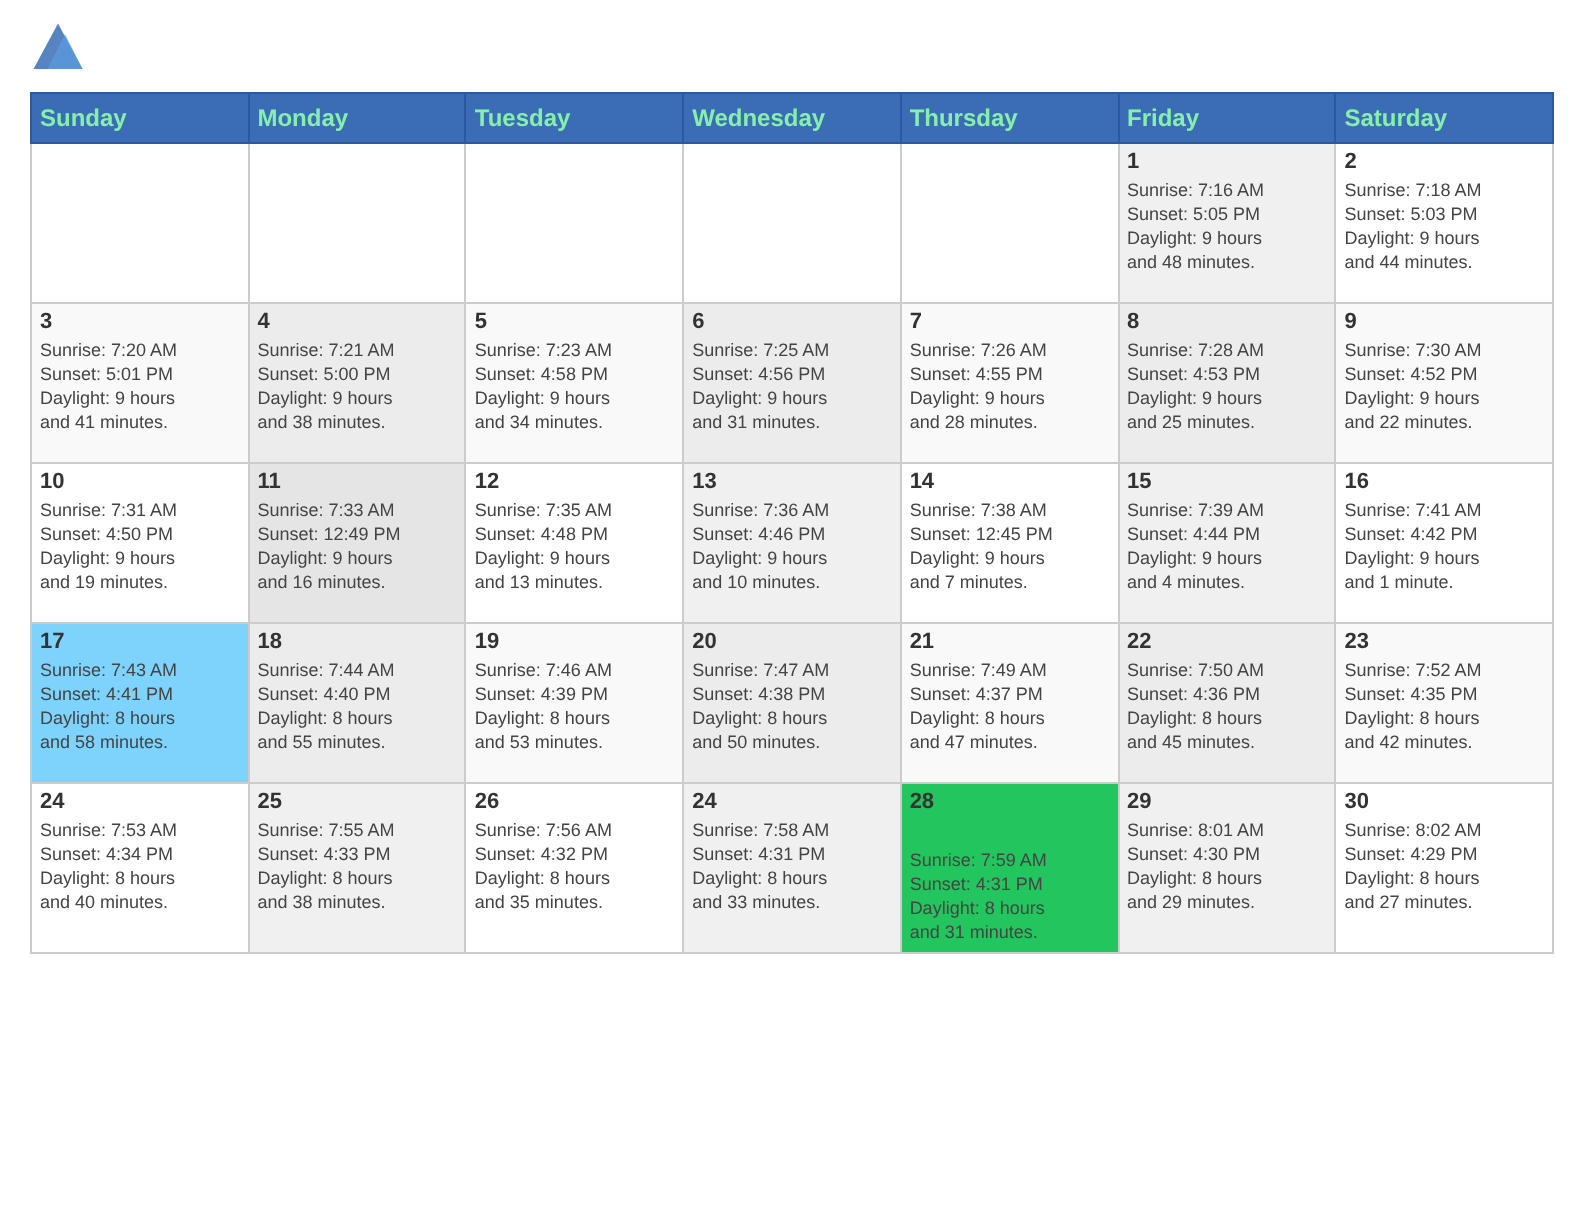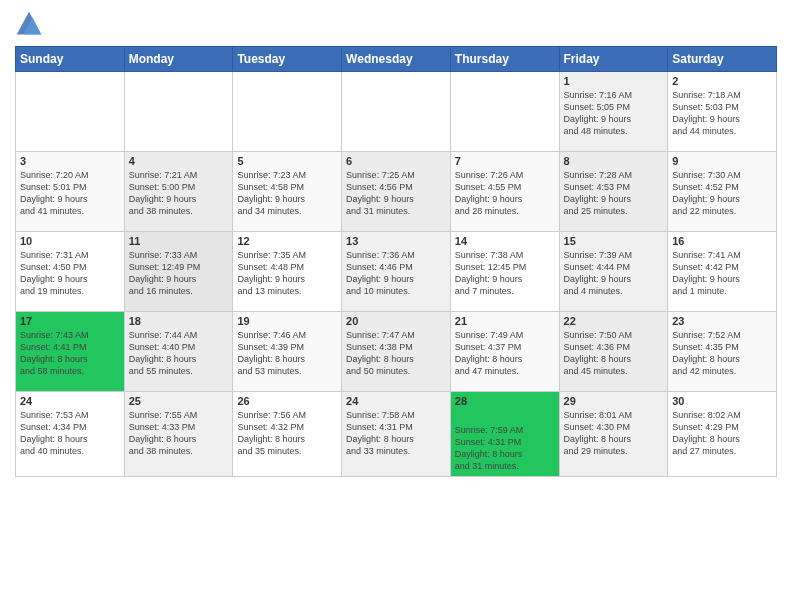--- a/index.html
+++ b/index.html
@@ -51,21 +51,21 @@
       font-size: 14px;
       color: #555;
     }
     table {
       width: 100%;
       border-collapse: collapse;
       table-layout: fixed;
     }
     th {
       background-color: #3a6db5;
-      color: #ffffff;
+      color: #86efac;
       font-size: 12px;
       font-weight: bold;
       padding: 5px 4px;
       text-align: left;
       border: 1px solid #2a5a9f;
     }
     td {
       border: 1px solid #ccc;
       vertical-align: top;
       padding: 3px 4px;
@@ -257,21 +257,21 @@
           </td>
           <td style="background: rgb(255, 255, 255);">
             <span class="day-number">16</span>
             <div class="day-info" style="white-space: pre-line;">Sunrise: 7:41 AM
 Sunset: 4:42 PM
 Daylight: 9 hours
 and 1 minute.</div>
           </td>
         </tr>
         <tr class="row-even">
-          <td style="background: #22c55e;">
+          <td style="background: #7dd3fc;">
             <span class="day-number">17</span>
             <div class="day-info" style="white-space: pre-line;">Sunrise: 7:43 AM
 Sunset: 4:41 PM
 Daylight: 8 hours
 and 58 minutes.</div>
           </td>
           <td style="background: rgb(236, 236, 236);">
             <span class="day-number">18</span>
             <div class="day-info" style="white-space: pre-line;">Sunrise: 7:44 AM
 Sunset: 4:40 PM

